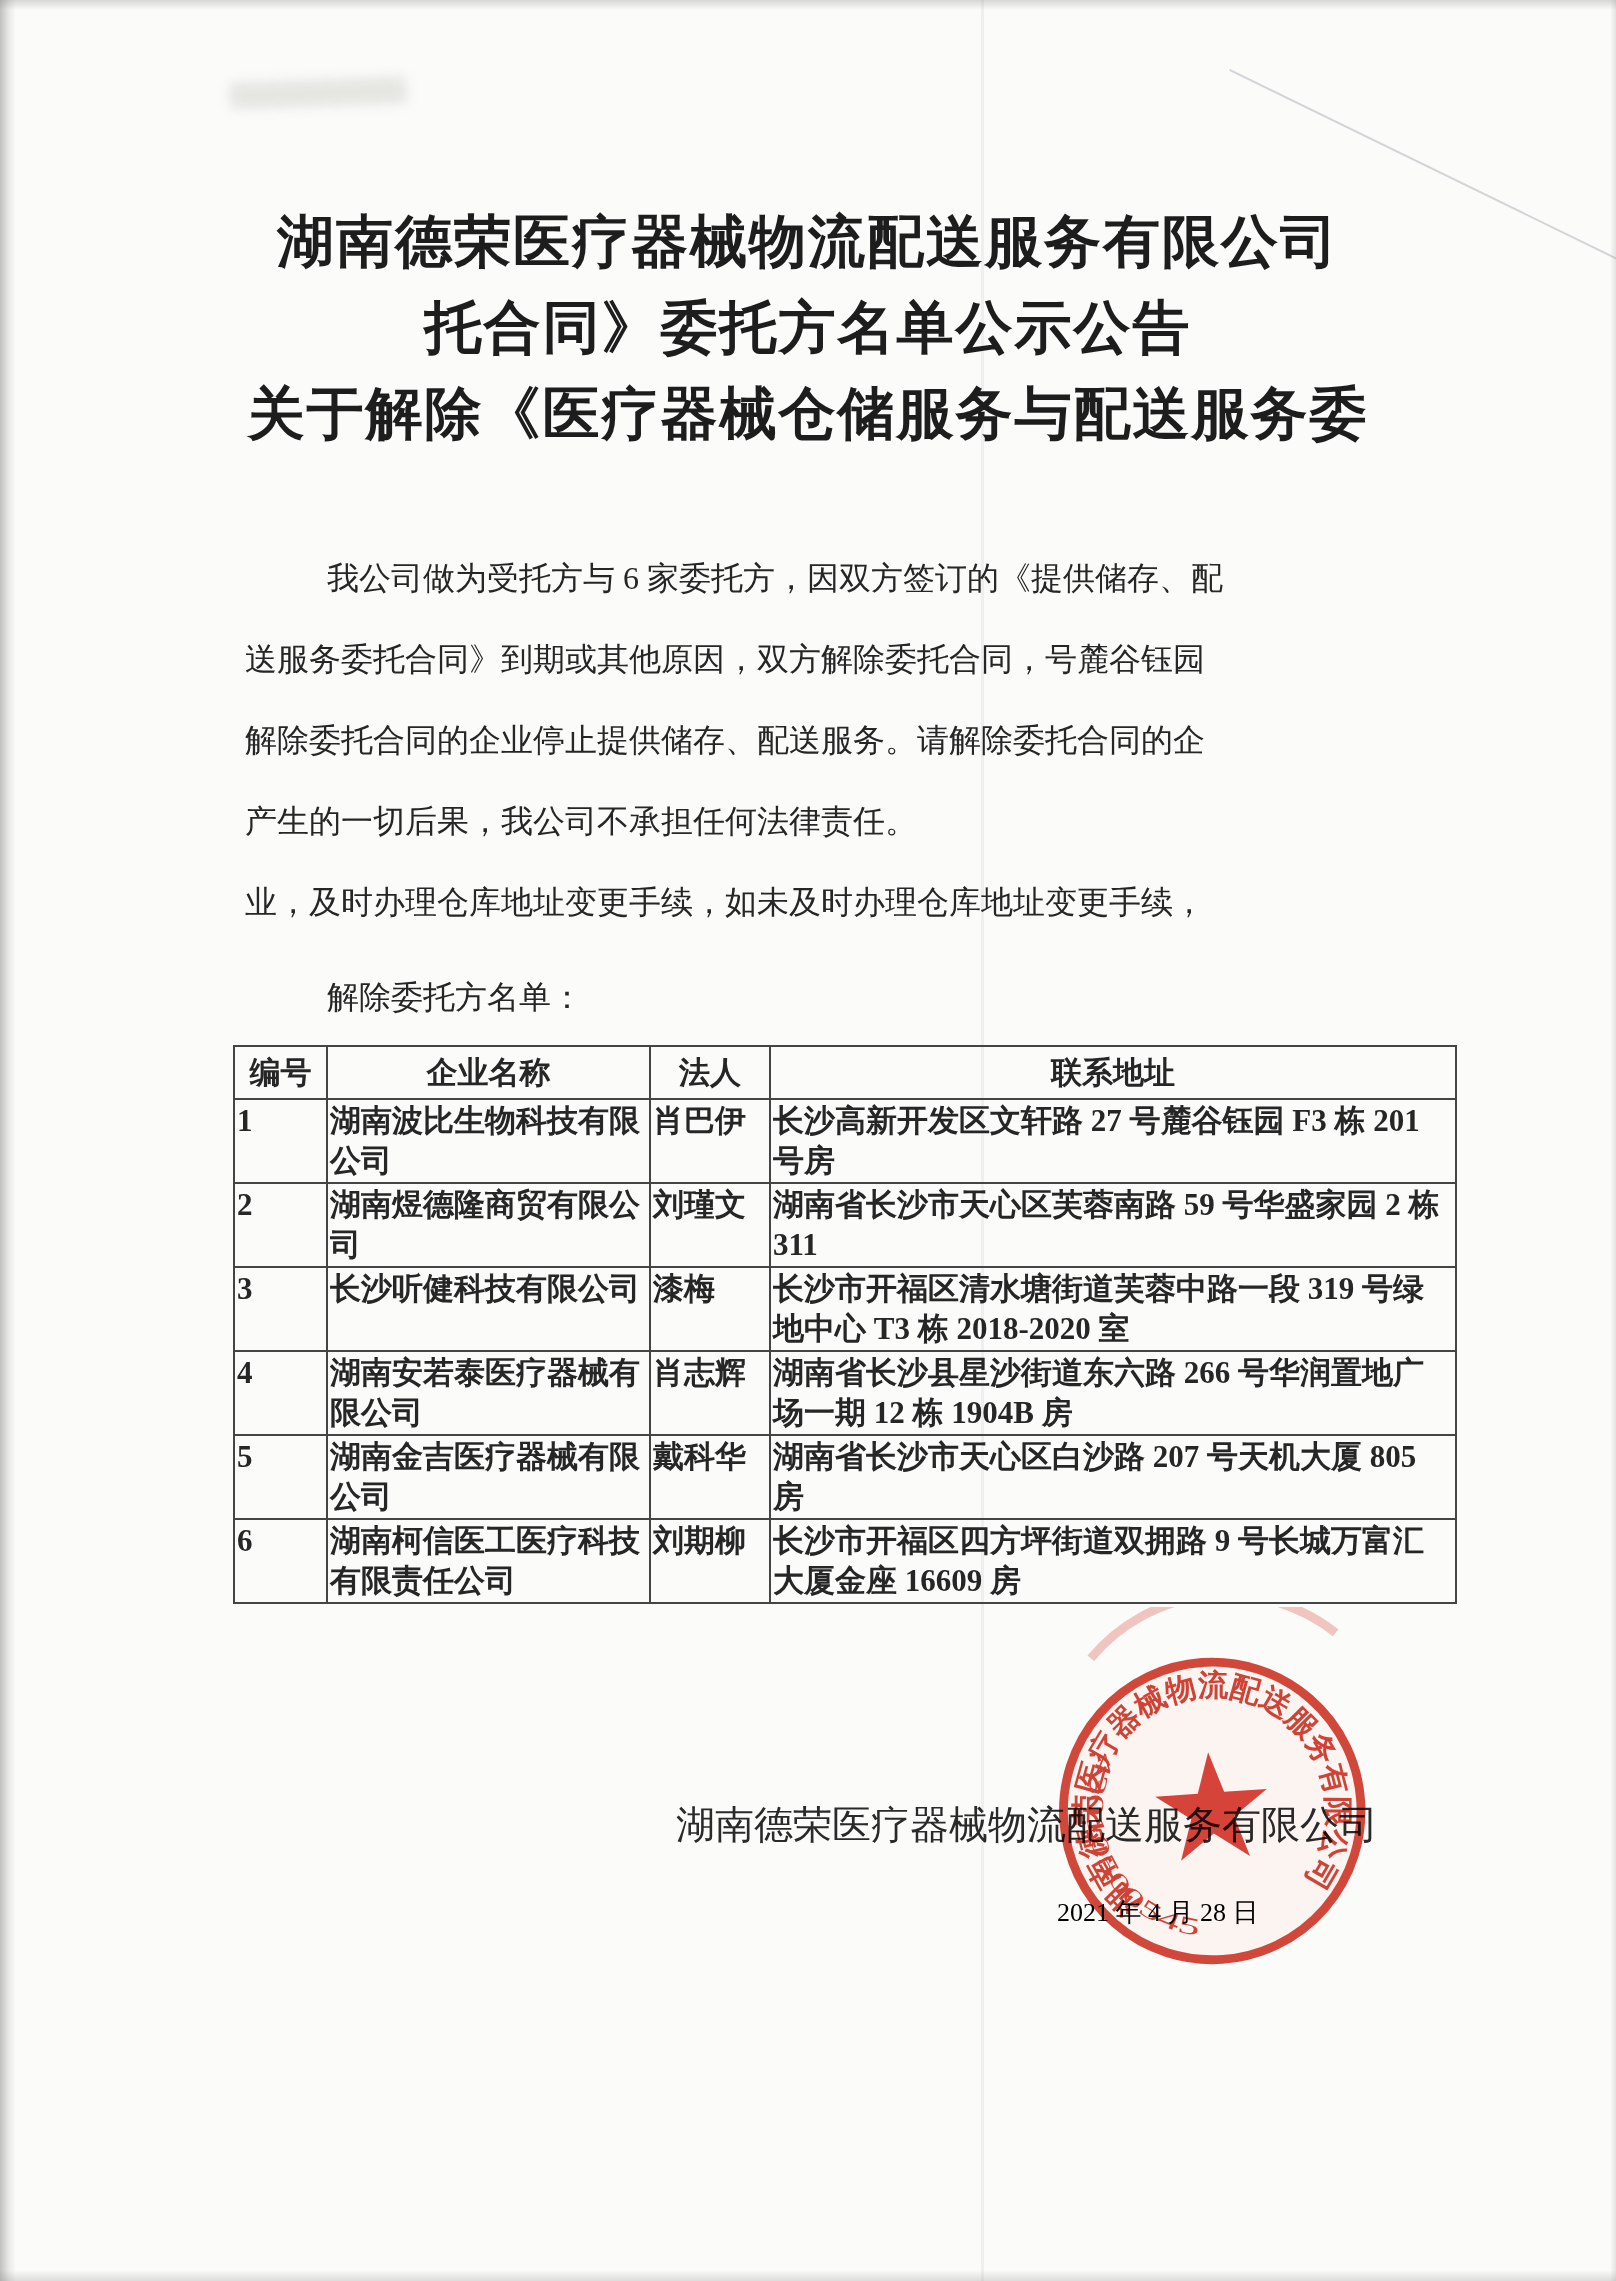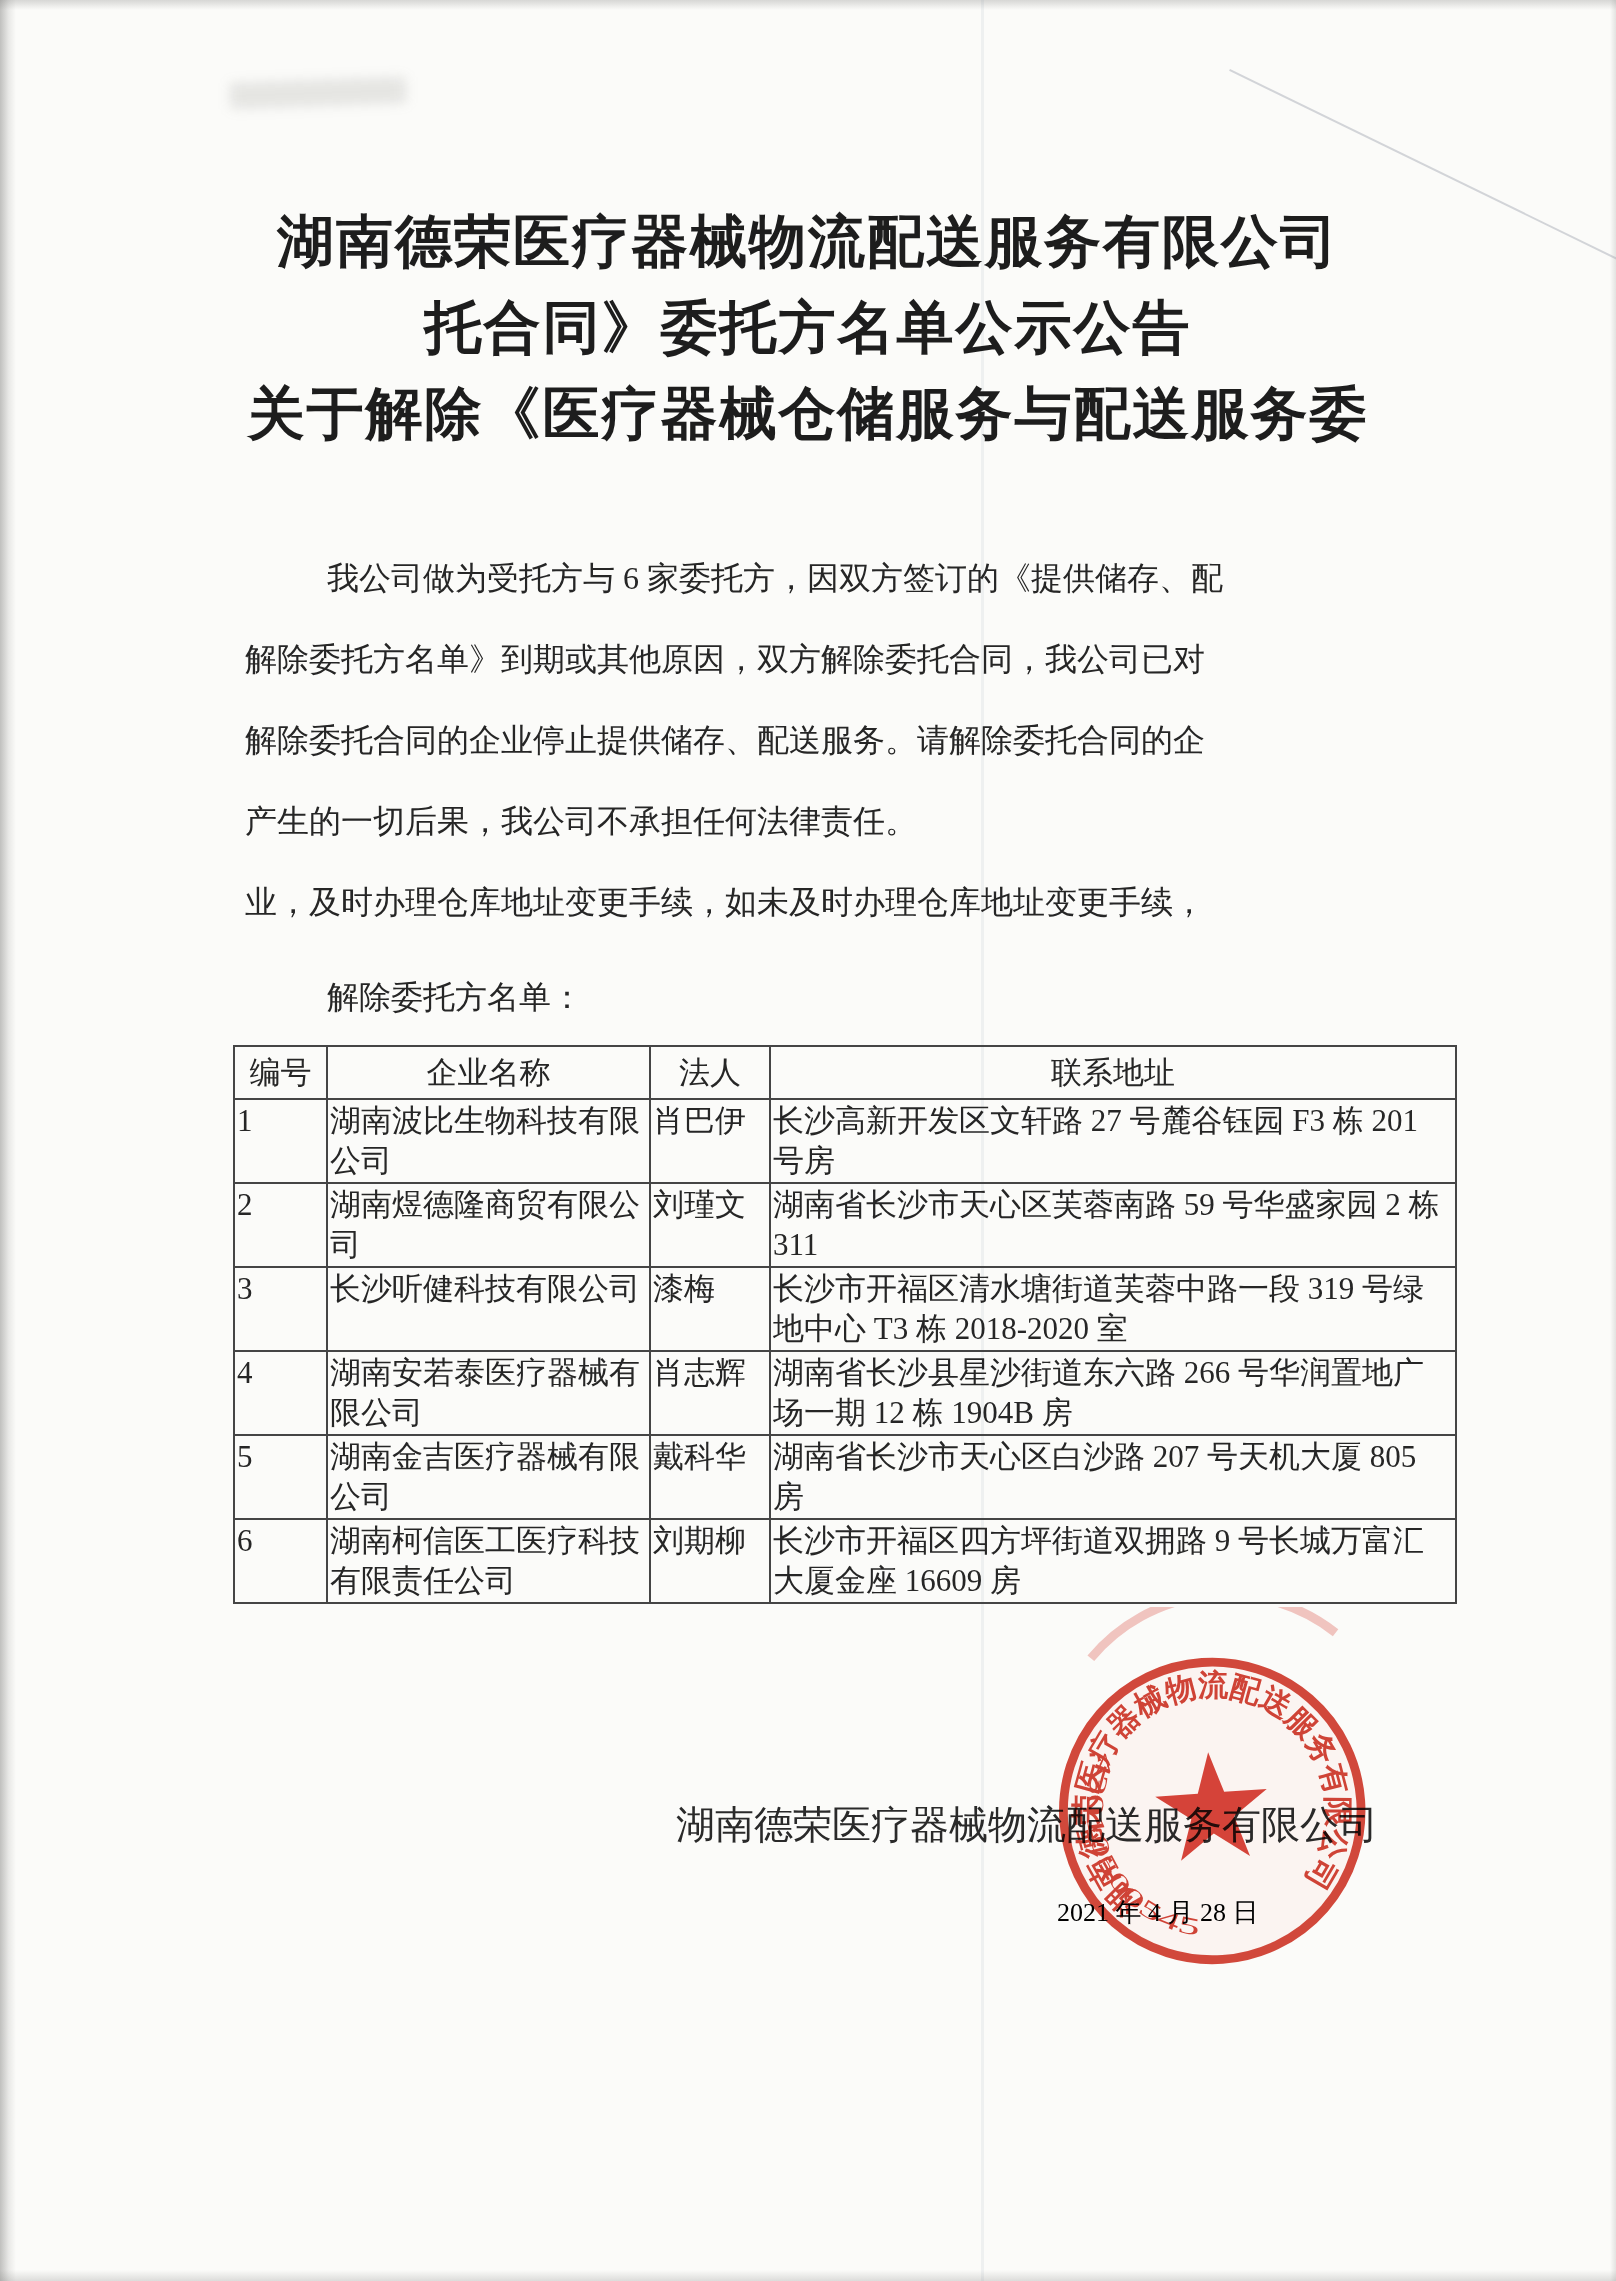--- a/index.html
+++ b/index.html
@@ -34,21 +34,21 @@
   .list-label-line{display:block;height:81px;line-height:81px;white-space:nowrap;
     padding-left:82px;margin-top:13.7px;}
   
   table.roster{position:absolute;left:233px;top:1045px;border-collapse:collapse;
     table-layout:fixed;font-size:31px;color:#262626;}
   table.roster col.c-no{width:93px;}
   table.roster col.c-company{width:323px;}
   table.roster col.c-legal{width:120px;}
   table.roster col.c-address{width:686px;}
   table.roster th,table.roster td{border:2px solid #454545;vertical-align:top;
-    font-weight:normal;}
+    font-weight:bold;}
   table.roster th{height:51px;text-align:center;line-height:51px;padding:0 2px;}
   table.roster td{line-height:40px;padding:1px 2px;}
   td.cell-no{padding-left:15.7px;}
   td.cell-company{padding-left:19.6px;padding-right:3.9px;margin-top:23px;}
   td.cell-legal{padding-left:13.7px;padding-right:2px;margin-top:48px;}
   td.cell-address{padding-left:15.7px;padding-right:2px;}
   
   .sig-company{position:absolute;left:0;top:1802px;width:1378px;text-align:right;
     font-size:39px;line-height:45px;white-space:nowrap;color:#2a2a2a;}
   .sig-date{position:absolute;left:1057px;top:1890px;font-size:26px;line-height:45px;
@@ -68,21 +68,21 @@
 <div class="smudge-topleft"></div>
 
 <div class="doc-title">
   <div>湖南德荣医疗器械物流配送服务有限公司</div>
   <div>托合同》委托方名单公示公告</div>
   <div>关于解除《医疗器械仓储服务与配送服务委</div>
 </div>
 
 <div class="doc-body">
   <span class="para-line indent">我公司做为受托方与 6 家委托方，因双方签订的《提供储存、配</span>
-  <span class="para-line">解除委托方名单》到期或其他原因，双方解除委托合同，我公司已对</span>
+  <span class="para-line">送服务委托合同》到期或其他原因，双方解除委托合同，号麓谷钰园</span>
   <span class="para-line">解除委托合同的企业停止提供储存、配送服务。请解除委托合同的企</span>
   <span class="para-line">产生的一切后果，我公司不承担任何法律责任。</span>
   <span class="para-line">业，及时办理仓库地址变更手续，如未及时办理仓库地址变更手续，</span>
   <span class="list-label-line">解除委托方名单：</span>
 </div>
 
 <table class="roster">
   <colgroup>
       <col class="c-no">
       <col class="c-company">

